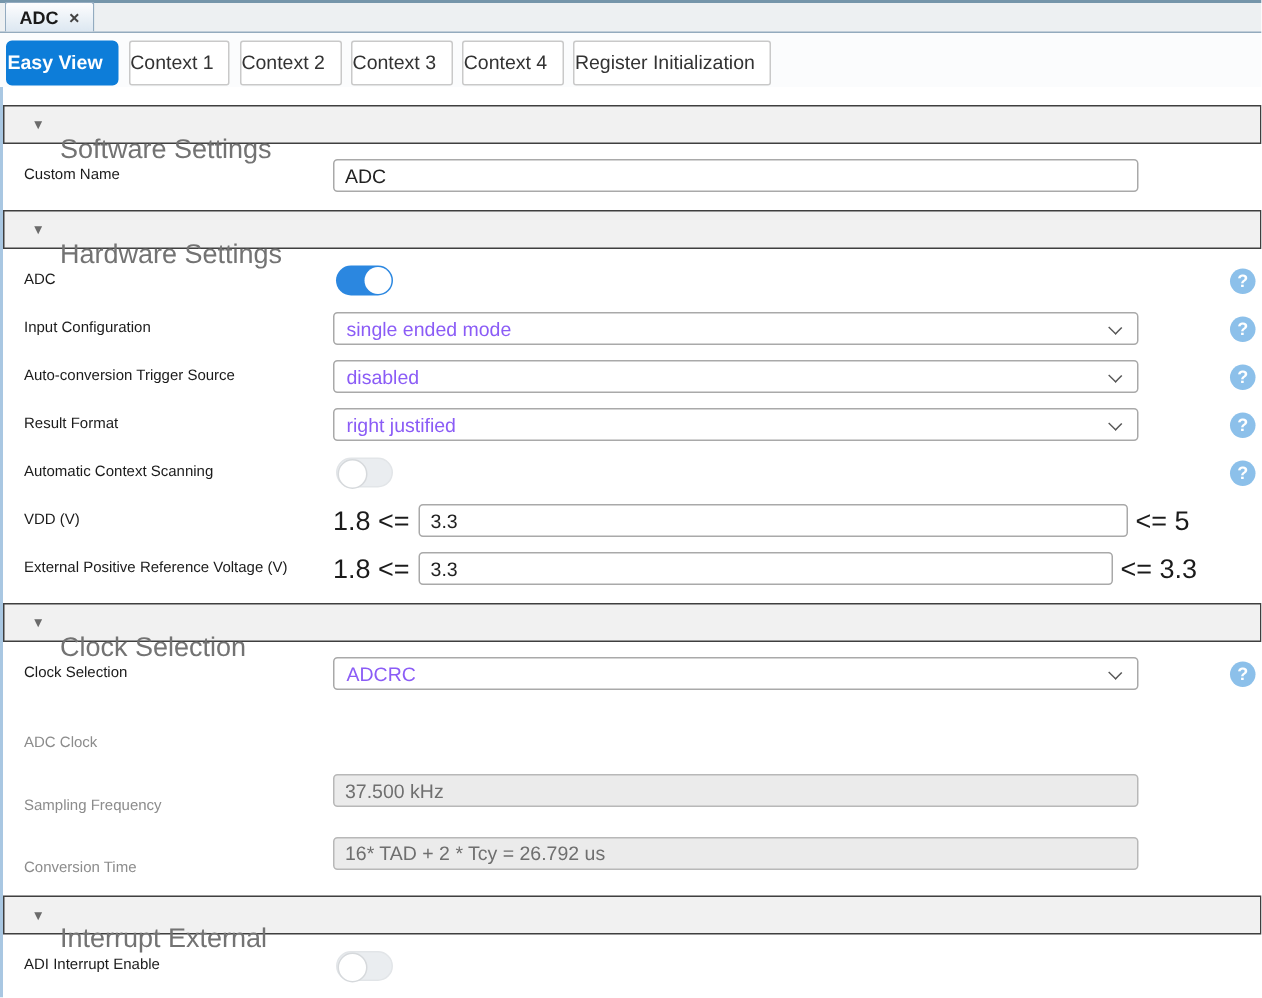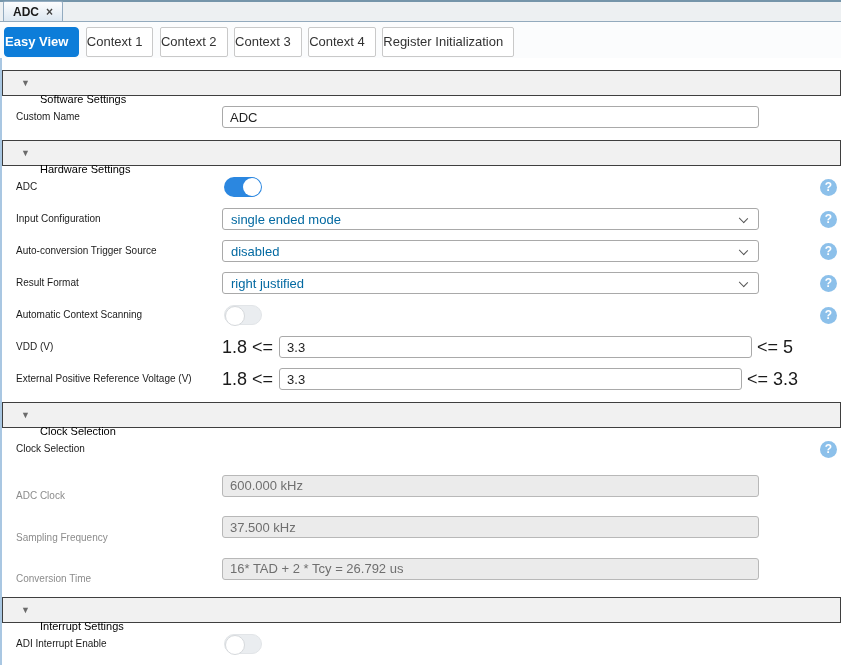--- a/index.html
+++ b/index.html
@@ -86,22 +86,22 @@
     margin: 12px 0 6px 0;
     cursor: pointer;
   }
   .section-header:first-child { margin-top: 0; }
   .collapse-tri {
     font-size: 9px;
     color: #6b6b6b;
     width: 12px;
   }
   .section-title {
-    font-size: 11px;
-    color: #000000;
+    font-size: 18px;
+    color: #737373;
     margin-left: 7px;
     margin-top: 32px;
   }
 
   .row {
     display: flex;
     align-items: center;
     padding-left: 14px;
     margin: 10px 0;
     min-height: 22px;
@@ -121,21 +121,21 @@
   .select {
     width: 537px;
     height: 22px;
     background: #fff;
     border: 1px solid #a9a9a9;
     border-radius: 3px;
     display: flex;
     align-items: center;
     padding: 0 26px 0 8px;
     font-size: 13px;
-    color: #0369a1;
+    color: #8b5cf6;
     position: relative;
     cursor: pointer;
   }
   .chevron {
     position: absolute;
     right: 11px;
     top: 6px;
     width: 7px;
     height: 7px;
     border-right: 1.6px solid #555;
@@ -327,48 +327,51 @@
     </div>
   </div>
 
   <div class="section-header">
     <span class="collapse-tri">▼</span>
     <span class="section-title">Clock Selection</span>
   </div>
 
   <div class="row">
     <div class="label">Clock Selection</div>
+    <div class="control">
+      <div class="select">
+        <span>ADCRC</span>
+        <span class="chevron"></span>
+      </div>
+    </div>
     <span class="help-icon">?</span>
   </div>
 
   <div class="row">
     <div class="label dim">ADC Clock</div>
-    <div class="control">
-      <input type="text" class="text-input disabled" disabled="" value="600.000 kHz" style="">
-    </div>
   </div>
 
 
   <div class="row">
     <div class="label dim">Sampling Frequency</div>
     <div class="control">
       <input type="text" class="text-input disabled" disabled="" value="37.500 kHz" style="">
     </div>
   </div>
 
   <div class="row">
     <div class="label dim">Conversion Time</div>
     <div class="control">
       <input type="text" class="text-input disabled" disabled="" value="16* TAD + 2 * Tcy = 26.792 us" style="">
     </div>
   </div>
 
   <div class="section-header">
     <span class="collapse-tri">▼</span>
-    <span class="section-title">Interrupt Settings</span>
+    <span class="section-title">Interrupt External</span>
   </div>
 
   <div class="row">
     <div class="label">ADI Interrupt Enable</div>
     <div class="control">
       <div class="toggle" data-state="off"></div>
     </div>
   </div>
 
 </div>

